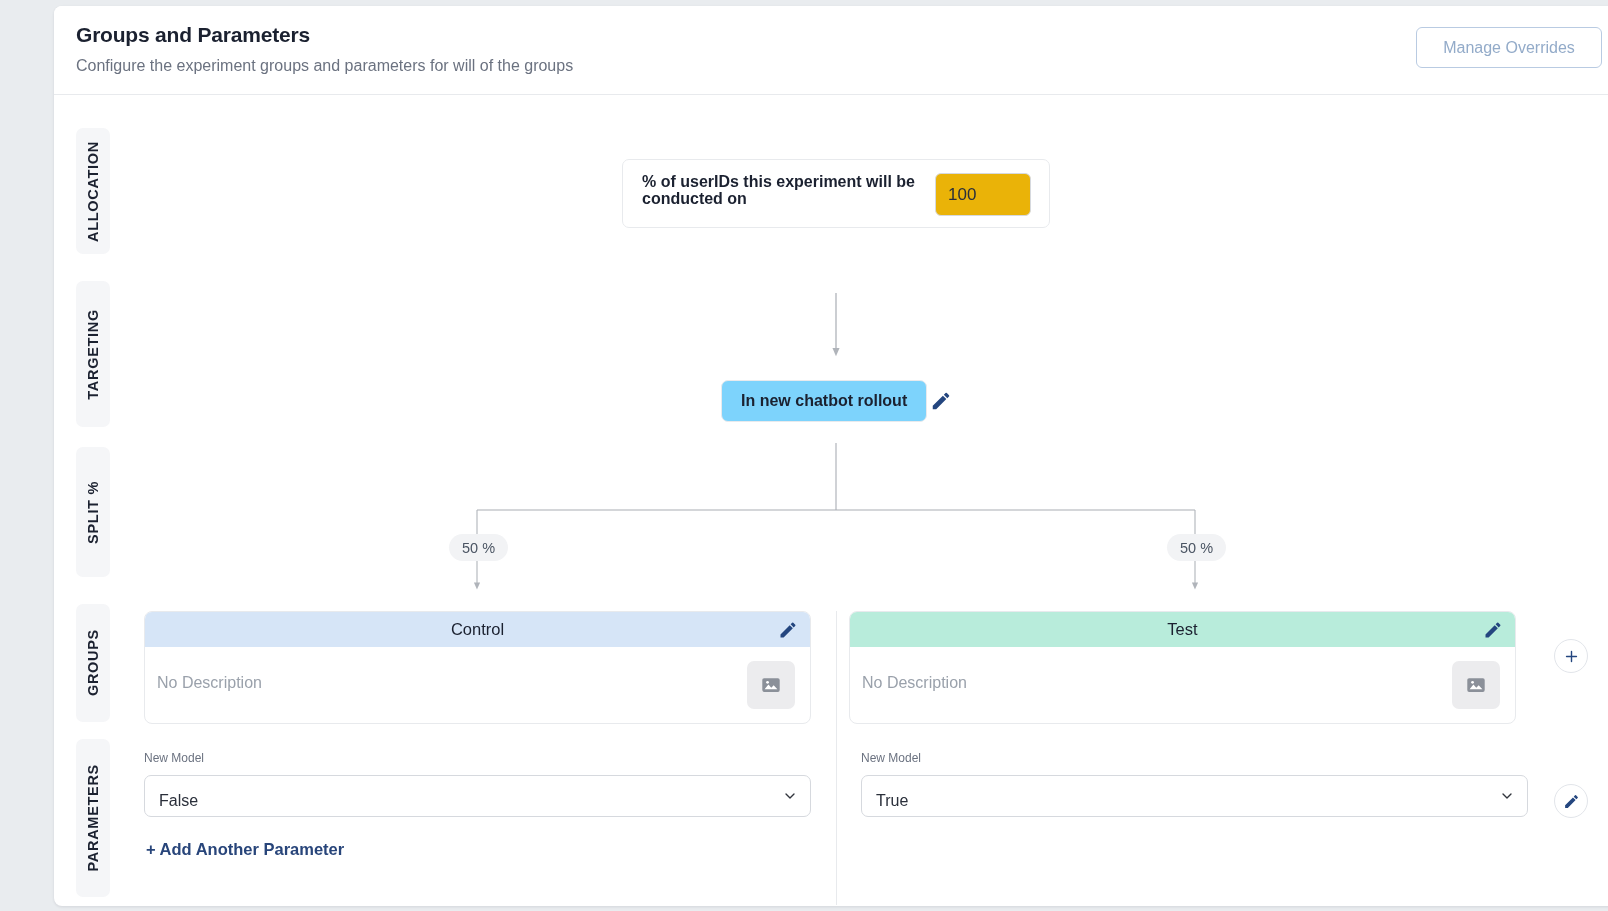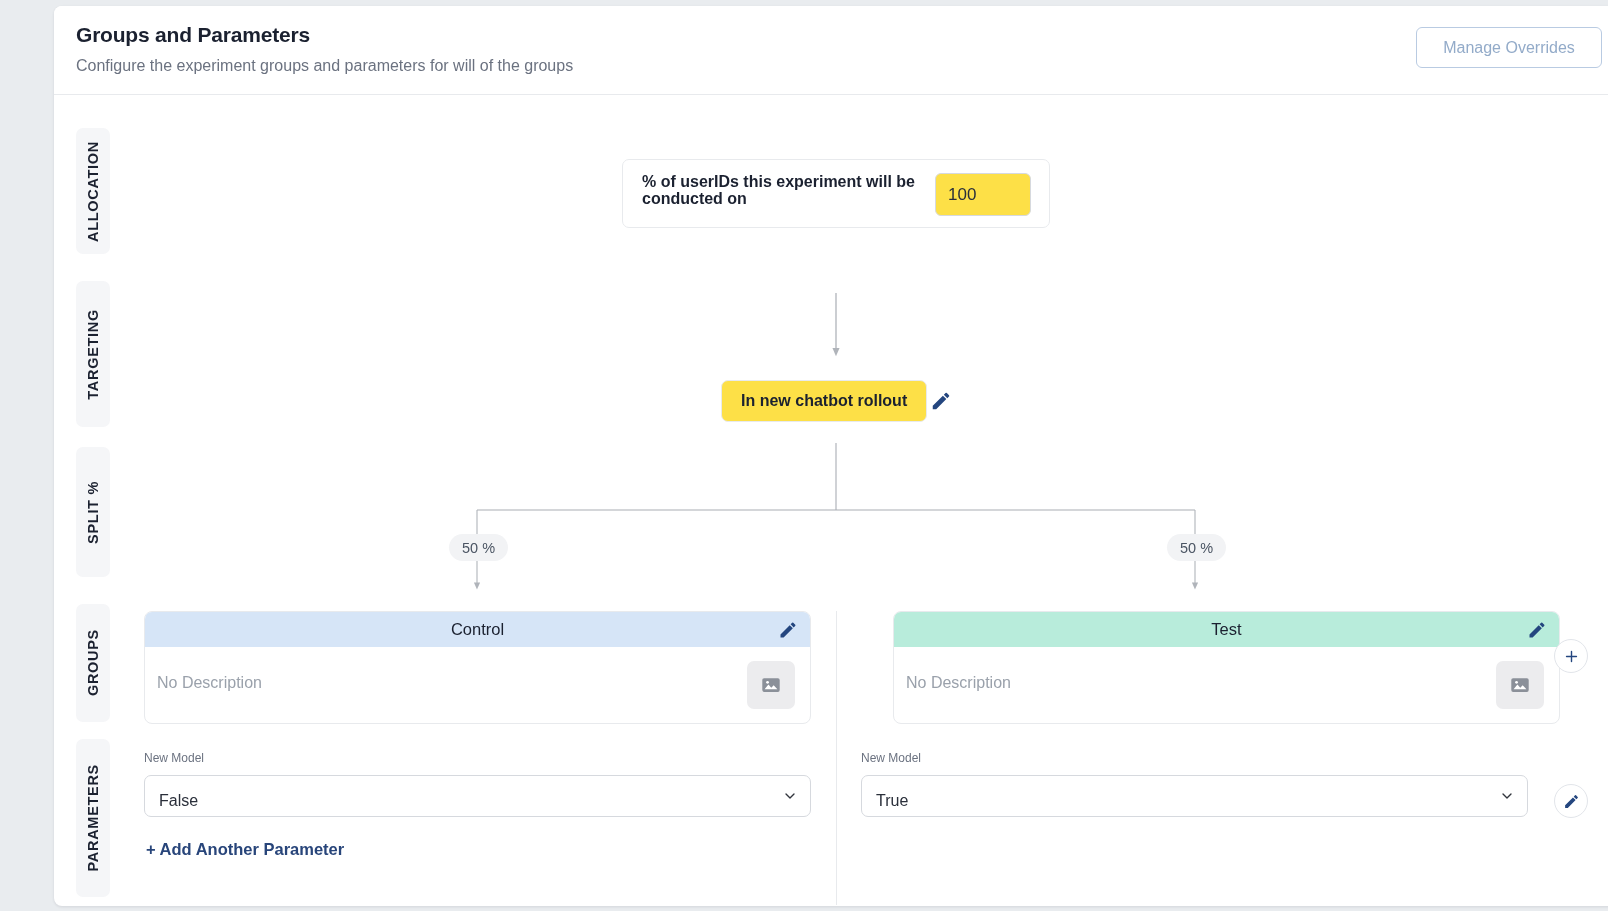--- a/index.html
+++ b/index.html
@@ -111,39 +111,39 @@
   #allocation-input {
     position: absolute;
     right: 18px; top: 13px;
     width: 96px; height: 43px;
     border: 1px solid #d6d9de;
     border-radius: 6px;
     padding: 0 12px;
     font-size: 17px;
     color: #2a2f3a;
     font-family: "Liberation Sans", sans-serif;
-    background: #fde047;
+    background: #eab308;
   }
 
   
   #connectors {
     position: absolute;
     left: 0; top: 0;
     width: 1592px; height: 900px;
     pointer-events: none;
   }
 
   
   #targeting-node {
     position: absolute;
     left: 667px; top: 374px;
     height: 42px;
     border: 1px solid #e8eaed;
     border-radius: 7px;
-    background: #fde047;
+    background: #7dd3fc;
     padding: 0 19px;
     display: flex;
     align-items: center;
     font-size: 16px;
     font-weight: bold;
     color: #1b2130;
     white-space: nowrap;
   }
   #targeting-edit {
     position: absolute;
@@ -182,21 +182,21 @@
     position: absolute;
     top: 605px;
     width: 667px;
     height: 113px;
     border: 1px solid #e8eaed;
     border-radius: 8px;
     background: #fff;
     overflow: hidden;
   }
   #group-card-0 { left: 90px; }
-  #group-card-1 { left: 839px; }
+  #group-card-1 { left: 795px; }
 
   .group-header {
     position: relative;
     height: 35px;
     display: flex;
     align-items: center;
     justify-content: center;
     font-size: 16.5px;
     color: #1b2130;
   }

